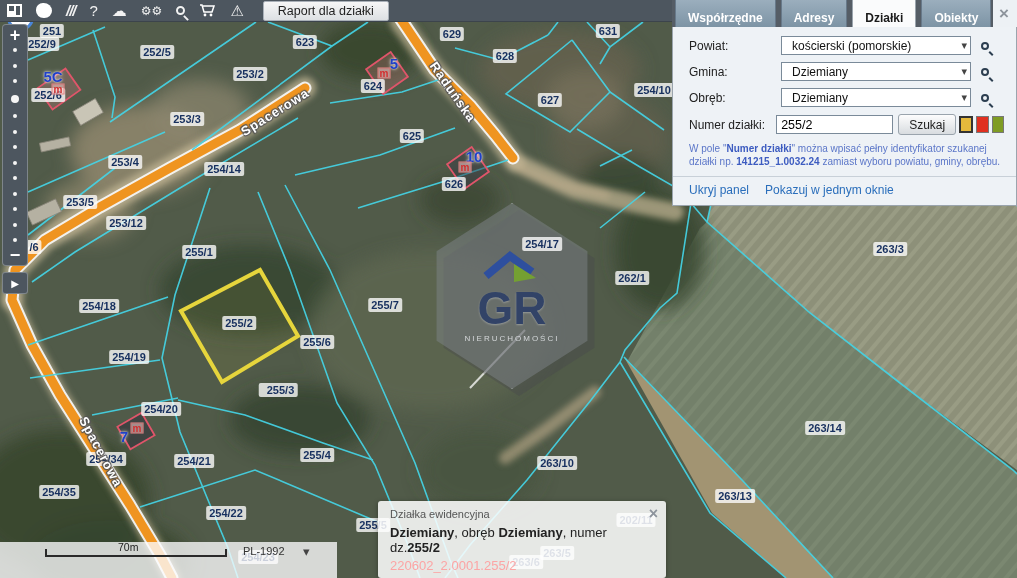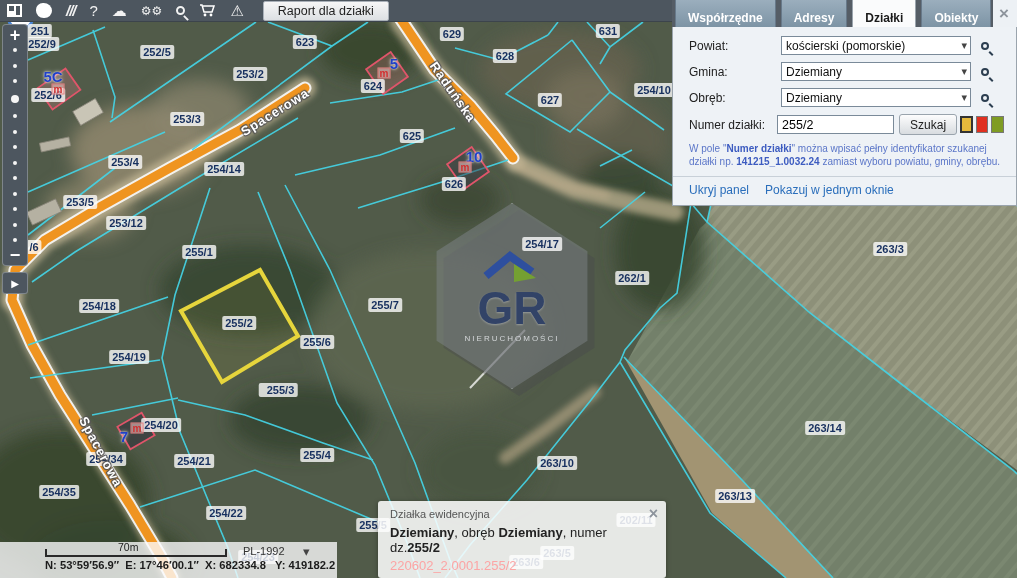--- a/index.html
+++ b/index.html
@@ -72,21 +72,21 @@
       font-weight:bold; color:#fff; background:linear-gradient(#9db0bf,#7d94a5);
       border:1px solid #67798a; border-bottom:none; border-radius:3px 3px 0 0; }
   .tab.active { background:#fafbfc; color:#1a1a1a; border-color:#9aa4ad; }
   #tabbar .spacer { flex:1; height:27px; background:#edf1f5; display:flex; align-items:center;
       justify-content:flex-end; padding-right:8px; }
   .x-close { color:#8d949c; font-size:17px; font-weight:bold; line-height:16px; }
   #panel-body { background:#eef2f6; border:1px solid #9aa4ad; border-top:none; padding-top:9px; }
   .prow { display:flex; align-items:center; margin:0 12px 7px 16px; }
   .prow .lab { width:92px; color:#222; font-size:12px; }
   .sel { width:190px; height:19px; background:#fff; border:1px solid #7a8a99; display:flex;
-      align-items:center; font-size:12px; color:#111; padding-left:4px; }
+      align-items:center; font-size:12px; color:#111; padding-left:10px; }
   .sel .val { flex:1; white-space:nowrap; overflow:hidden; }
   .sel .chev { color:#444; font-size:11px; padding:0 3px; }
   .mag2 { width:8px; height:8px; border:2px solid #2c3e50; border-radius:50%; position:relative;
       margin-left:10px; }
   .mag2::after { content:""; position:absolute; left:7px; top:7px; width:2px; height:5px;
       background:#2c3e50; transform:rotate(-45deg); }
   .num-input { width:117px; height:19px; border:1px solid #7a8a99; font-size:12.5px; padding-left:4px;
       font-family:"Liberation Sans",sans-serif; }
   .szukaj { margin-left:5px; height:21px; padding:0 10px; font-size:12px; color:#222;
       background:linear-gradient(#fdfdfd,#d8dce0); border:1px solid #9aa4ad; border-radius:3px; }
@@ -234,21 +234,21 @@
         <rect x="-15" y="-4" width="30" height="9" transform="translate(55,144) rotate(-12)" fill="#b5b1a2" stroke="#8a867a" stroke-width="0.8"></rect>
         <rect x="-16" y="-7" width="32" height="14" transform="translate(44,212) rotate(-25)" fill="#b5b1a2" stroke="#8a867a" stroke-width="0.8"></rect>
         <rect x="-13" y="-8" width="26" height="16" transform="translate(88,112) rotate(-30)" fill="#c9c5b6" stroke="#8a867a" stroke-width="0.8"></rect>
       </g>
 
       <path d="M470,388 L525,330" stroke="rgba(255,255,255,0.75)" stroke-width="2"></path>
     </svg>
   </div>
 
   <div id="labels">
-      <div class="map-label parcel" style="left: 40px; top: 31px;">251</div>
+      <div class="map-label parcel" style="left: 52px; top: 31px;">251</div>
       <div class="map-label parcel" style="left: 42px; top: 44px;">252/9</div>
       <div class="map-label parcel" style="left: 157px; top: 52px;">252/5</div>
       <div class="map-label parcel" style="left: 250px; top: 74px;">253/2</div>
       <div class="map-label parcel" style="left: 305px; top: 42px;">623</div>
       <div class="map-label parcel" style="left: 452px; top: 34px;">629</div>
       <div class="map-label parcel" style="left: 505px; top: 56px;">628</div>
       <div class="map-label parcel" style="left: 608px; top: 31px;">631</div>
       <div class="map-label parcel" style="left: 550px; top: 100px;">627</div>
       <div class="map-label parcel" style="left: 654px; top: 90px;">254/10</div>
       <div class="map-label parcel" style="left: 373px; top: 86px;">624</div>
@@ -263,21 +263,21 @@
       <div class="map-label parcel" style="left: 48px; top: 95px;">252/6</div>
       <div class="map-label parcel" style="left: 199px; top: 252px;">255/1</div>
       <div class="map-label parcel" style="left: 99px; top: 306px;">254/18</div>
       <div class="map-label parcel" style="left: 239px; top: 323px;">255/2</div>
       <div class="map-label parcel" style="left: 317px; top: 342px;">255/6</div>
       <div class="map-label parcel" style="left: 385px; top: 305px;">255/7</div>
       <div class="map-label parcel" style="left: 129px; top: 357px;">254/19</div>
       <div class="map-label parcel" style="left: 542px; top: 244px;">254/17</div>
       <div class="map-label parcel" style="left: 632px; top: 278px;">262/1</div>
       <div class="map-label parcel" style="left: 890px; top: 249px;">263/3</div>
-      <div class="map-label parcel" style="left: 161px; top: 409px; margin-top: 16px;">254/20</div>
+      <div class="map-label parcel" style="left: 161px; top: 409px;">254/20</div>
       <div class="map-label parcel" style="left: 278px; top: 390px; padding-left: 8px;">255/3</div>
       <div class="map-label parcel" style="left: 106px; top: 459px;">254/34</div>
       <div class="map-label parcel" style="left: 194px; top: 461px;">254/21</div>
       <div class="map-label parcel" style="left: 317px; top: 455px;">255/4</div>
       <div class="map-label parcel" style="left: 59px; top: 492px;">254/35</div>
       <div class="map-label parcel" style="left: 226px; top: 513px;">254/22</div>
       <div class="map-label parcel" style="left: 373px; top: 525px;">255/5</div>
       <div class="map-label parcel" style="left: 557px; top: 463px;">263/10</div>
       <div class="map-label parcel" style="left: 735px; top: 496px;">263/13</div>
       <div class="map-label parcel" style="left: 825px; top: 428px;">263/14</div>
@@ -416,15 +416,14 @@
     <div class="pid">220602_2.0001.255/2</div>
 
   </div>
 
   <div id="statusbar"></div>
   <div id="okbtn">ok</div>
   <div id="scalebar"></div>
   <div id="scalelabel">70m</div>
   <div id="crs">PL-1992</div>
   <div id="crs-chev">▾</div>
-  <div id="coords">N: 53°59′56.9″  E: 17°46′00.1″  X: 682334.8   Y: 419182.2</div>
 
 </div>
 
 </body></html>

